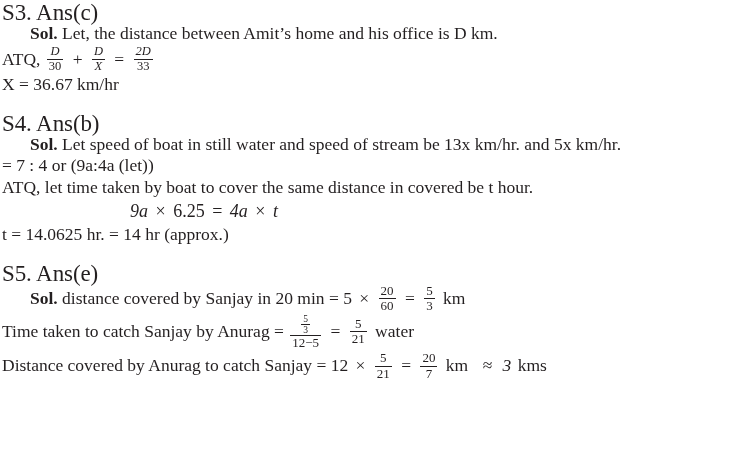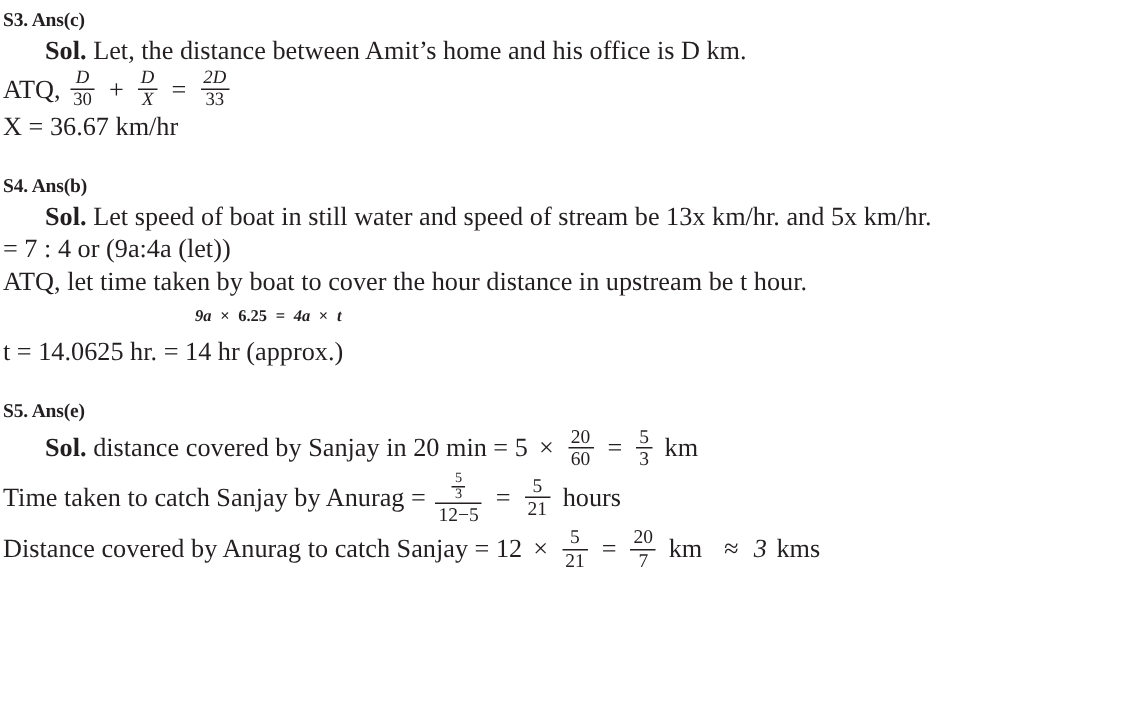--- a/index.html
+++ b/index.html
@@ -14,39 +14,38 @@
     color: #231f20;
     font-size: 17.5px;
     overflow: hidden;
   }
   .page {
     padding: 2px 0 0 2px;
   }
   .section { margin: 0; }
   .spacer { height: 17px; }
   .head {
-    font-weight: bold;
-    font-size: 13px;
+    font-weight: normal;
+    font-size: 23px;
     line-height: 21px;
     letter-spacing: -0.1px;
   }
   .line {
     line-height: 21.5px;
     white-space: nowrap;
   }
   .line.tall { line-height: 28px; }
   .b { font-weight: bold; margin-left: 28px; }
   .it { font-style: italic; }
   .eqline {
     line-height: 26px;
     padding-left: 128px;
     font-style: italic;
-    font-size: 11px;
+    font-size: 18px;
     white-space: nowrap;
-    font-weight: bold;
   }
   .eqline .op { font-style: normal; }
   .num { font-style: normal; }
 
   
   .frac {
     display: inline-block;
     vertical-align: middle;
     text-align: center;
     font-size: 12.5px;
@@ -113,21 +112,21 @@
 
   <div class="section">
     <div class="head">S4. Ans(b)</div>
 
     <div class="line">
       <span class="b">Sol.</span>
       <span>Let speed of boat in still water and speed of stream be 13x km/hr. and 5x km/hr.</span>
     </div>
 
     <div class="line">= 7 : 4 or (9a:4a (let))</div>
-    <div class="line">ATQ, let time taken by boat to cover the hour distance in upstream be t hour.</div>
+    <div class="line">ATQ, let time taken by boat to cover the same distance in covered be t hour.</div>
 
     <div class="eqline">
       <span>9a</span>
       <span class="op sym">×</span>
       <span class="num">6.25</span>
       <span class="op sym">=</span>
       <span>4a</span>
       <span class="op sym">×</span>
       <span>t</span>
     </div>
@@ -166,21 +165,21 @@
             <span class="bt">3</span>
           </span>
         </span>
         <span class="bt">12−5</span>
       </span>
       <span class="sym">=</span>
       <span class="frac big">
         <span class="t">5</span>
         <span class="bt">21</span>
       </span>
-      <span class="unit">hours</span>
+      <span class="unit">water</span>
     </div>
 
     <div class="line tall">
       <span>Distance covered by Anurag to catch Sanjay =</span>
       <span>12</span>
       <span class="sym">×</span>
       <span class="frac big">
         <span class="t">5</span>
         <span class="bt">21</span>
       </span>

